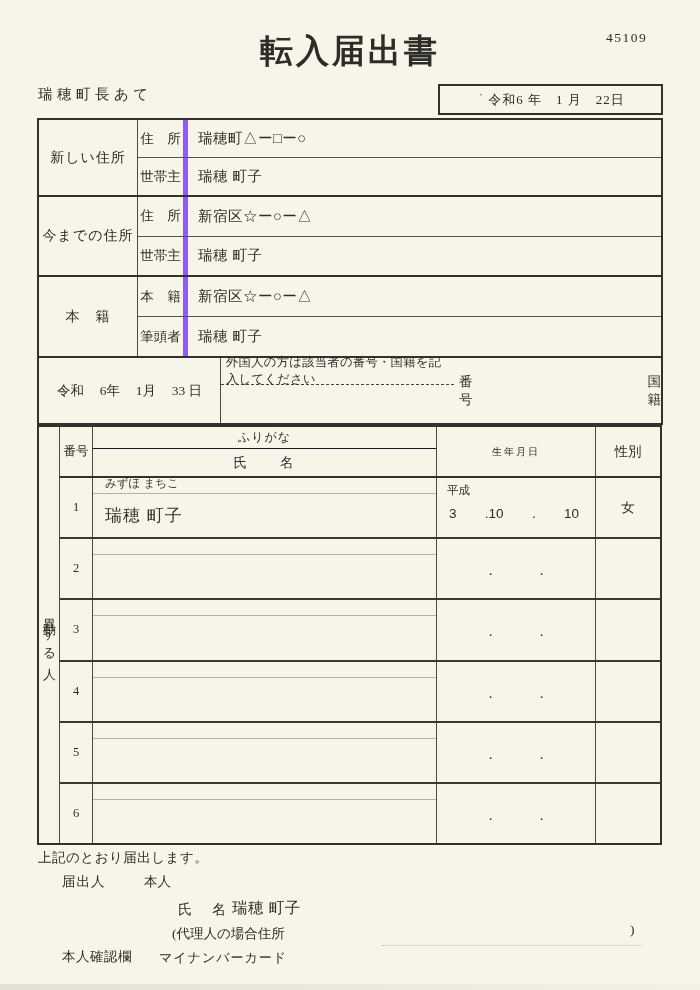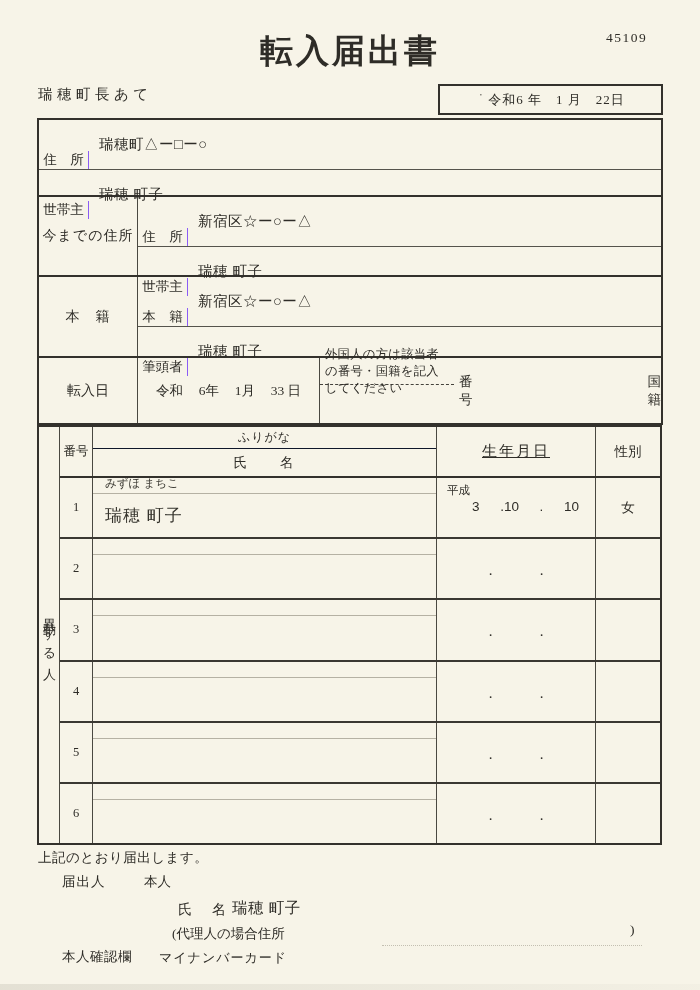--- a/index.html
+++ b/index.html
@@ -29,22 +29,22 @@
   
   .addr-table { position:absolute; left:37px; top:118px; width:626px; height:307px;
     border:2px solid #33312c; display:flex; flex-direction:column; }
   .section { display:flex; border-bottom:2px solid #33312c; }
   .section.s1 { height:77px; } .section.s2 { height:80px; } .section.s3 { height:81px; }
   .section .label-cell { width:99px; border-right:1px solid #4a4841; display:flex;
     align-items:center; justify-content:center; font-size:14px; letter-spacing:1px; }
   .section .right-part { flex:1; display:flex; flex-direction:column; }
   .sub-row { flex:1; display:flex; }
   .sub-row.first { border-bottom:1px solid #55534c; }
-  .sub-cell { width:50px; border-right:1px solid #8b5cf6; display:flex;
-    align-items:center; justify-content:center; font-size:13.5px;margin-top:31px; }
+  .sub-cell { width:50px; border-right:5px solid #8b5cf6; display:flex;
+    align-items:center; justify-content:center; font-size:13.5px; }
   .val-cell { flex:1; display:flex; align-items:center; padding-left:10px;
     font-size:14.5px; letter-spacing:.5px; }
 
   .movein-row { flex:1; display:flex; }
   .movein-row .label-cell { width:99px; border-right:1px solid #4a4841; display:flex;
     align-items:center; justify-content:center; font-size:14px; }
   .movein-date { width:182px; border-right:1px solid #4a4841; display:flex;
     align-items:center; justify-content:space-around; padding:0 10px; font-size:13.5px; }
   .foreign-cell { flex:1; display:flex; }
   .foreign-note { height:27px; display:flex; align-items:center; padding:0 5px;
@@ -68,27 +68,27 @@
     align-items:center; justify-content:center; font-size:12.5px; }
   .col-name { width:344px; border-right:1px solid #4a4841; display:flex; flex-direction:column; }
   .col-birth { width:159px; border-right:1px solid #4a4841; }
   .col-sex { flex:1; display:flex; align-items:center; justify-content:center; font-size:13.5px; }
 
   .p-header .col-name .furi-h { height:22px; display:flex; align-items:center;
     justify-content:center; font-size:12px; letter-spacing:1px; border-bottom:1px solid #0f172a; }
   .p-header .col-name .name-h { flex:1; display:flex; align-items:center;
     justify-content:center; font-size:13.5px; letter-spacing:2px; }
   .p-header .col-birth { display:flex; align-items:center; justify-content:center;
-    font-size:15px; letter-spacing:2px;text-decoration:underline; }
+    font-size:10px; letter-spacing:2px; }
 
   .furi-strip { height:16px; border-bottom:1px solid #b5b1a3; display:flex;
     align-items:flex-end; padding:0 0 2px 12px; font-size:11.5px; color:#3c3a33; }
   .name-area { flex:1; display:flex; align-items:center; padding-left:12px;
     font-size:17px; letter-spacing:1px; color:#35332c; }
-  .birth-filled { display:flex; flex-direction:row; padding:5px 12px 0 10px; height:100%; }
+  .birth-filled { display:flex; flex-direction:column; padding:5px 12px 0 10px; height:100%; }
   .birth-era { font-size:11.5px; }
   .birth-nums { flex:1; display:flex; align-items:center;
     justify-content:space-between; font-size:13.5px; padding:0 4px 8px 2px; }
   .birth-empty { height:100%; display:flex; align-items:center; justify-content:center;
     gap:40px; font-size:11px; padding-top:12px; color:#2e2c27; }
 
   
   .abs { position:absolute; }
   .declaration { left:38px; top:849px; font-size:13.5px; letter-spacing:.5px; }
   .applicant-label { left:62px; top:873px; font-size:13.5px; letter-spacing:1px; }
@@ -112,20 +112,21 @@
   <div class="addressee">瑞穂町長あて</div>
 
   <div class="date-box">
     <span class="mark">・</span>
     <span>令和6 年　1 月　22日</span>
   </div>
 
   <div class="addr-table">
 
     <div class="section s1">
+      <div class="label-cell">新しい住所</div>
       <div class="right-part">
         <div class="sub-row first">
           <div class="sub-cell">住　所</div>
           <div class="val-cell sans">瑞穂町△ー□ー○</div>
         </div>
         <div class="sub-row">
           <div class="sub-cell">世帯主</div>
           <div class="val-cell sans">瑞穂 町子</div>
         </div>
       </div>
@@ -153,21 +154,20 @@
           <div class="val-cell sans">新宿区☆ー○ー△</div>
         </div>
         <div class="sub-row">
           <div class="sub-cell">筆頭者</div>
           <div class="val-cell sans">瑞穂 町子</div>
         </div>
       </div>
     </div>
 
     <div class="movein-row">
-      <div class="label-cell">転入日</div>
       <div class="movein-date">
         <span>令和</span>
         <span>6年</span>
         <span>1月</span>
         <span>33 日</span>
       </div>
       <div class="foreign-cell">
         <div class="foreign-note">外国人の方は該当者の番号・国籍を記入してください</div>
         <div class="foreign-fields">
           <span class="num">番号</span>

